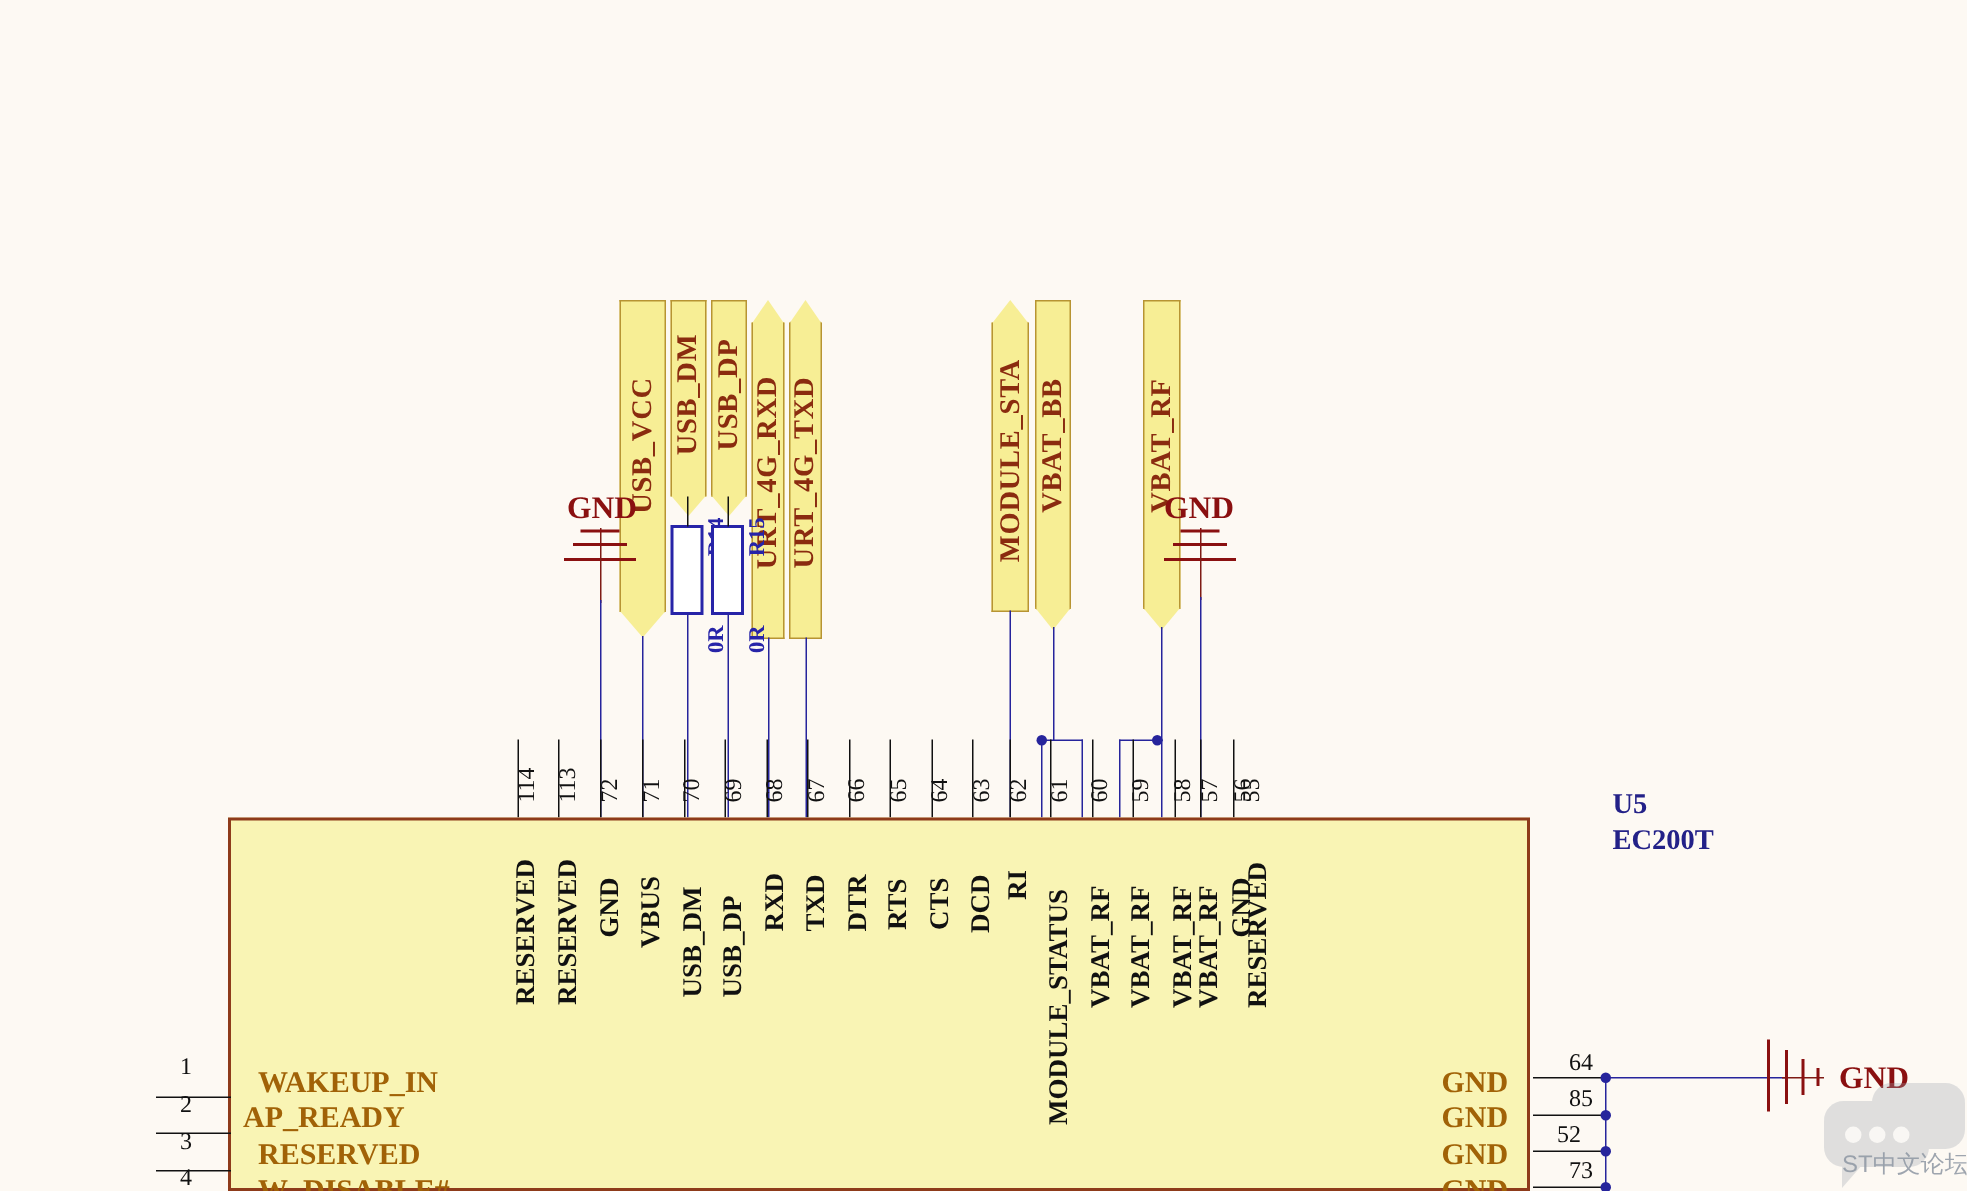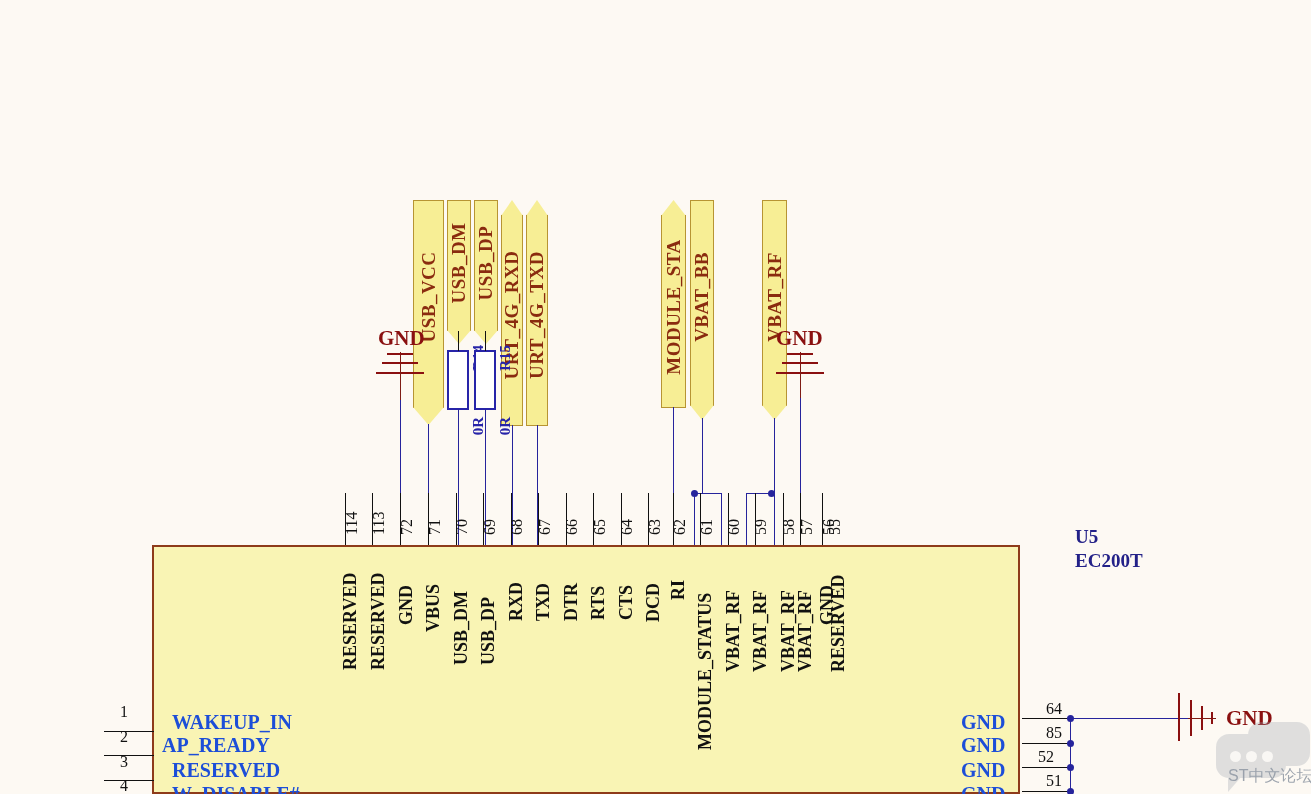--- a/index.html
+++ b/index.html
@@ -95,21 +95,21 @@
     font-size:16px;
     font-family:"Liberation Serif",serif;
     transform-origin:left top;
     transform:rotate(-90deg);
   }
   .pinnum-h{
     position:absolute;white-space:nowrap;color:#111;font-size:16px;
     font-family:"Liberation Serif",serif;
   }
   .pinlabel-h{
-    position:absolute;white-space:nowrap;color:#1d4ed8;font-size:20px;font-weight:bold;
+    position:absolute;white-space:nowrap;color:#a16207;font-size:20px;font-weight:bold;
     font-family:"Liberation Serif",serif;
   }
   #desig{
     position:absolute;color:#232188;font-size:19px;font-weight:bold;line-height:1.28;
     font-family:"Liberation Serif",serif;white-space:nowrap;
   }
   
   #wm{position:absolute;opacity:.30;}
   #wm .bubble{
     position:absolute;background:#9ba3ae;border-radius:13px;
@@ -299,21 +299,21 @@
   <div class="pinlabel-h" style="left:961px;top:783px;">GND</div>
 
   <div class="wire-blk-h" style="left:1022px;top:718px;width:48px;"></div>
   <div class="wire-blk-h" style="left:1022px;top:743px;width:48px;"></div>
   <div class="wire-blk-h" style="left:1022px;top:767px;width:48px;"></div>
   <div class="wire-blk-h" style="left:1022px;top:791px;width:48px;"></div>
 
   <div class="pinnum-h" style="left:1046px;top:700px;">64</div>
   <div class="pinnum-h" style="left:1046px;top:724px;">85</div>
   <div class="pinnum-h" style="left:1038px;top:748px;">52</div>
-  <div class="pinnum-h" style="left:1046px;top:772px;">51</div>
+  <div class="pinnum-h" style="left:1046px;top:772px;">73</div>
 
   <div class="wire-v" style="left:1070px;top:718px;height:76px;"></div>
   <div class="jdot" style="left:1067px;top:715px;"></div>
   <div class="jdot" style="left:1067px;top:740px;"></div>
   <div class="jdot" style="left:1067px;top:764px;"></div>
   <div class="jdot" style="left:1067px;top:788px;"></div>
 
   <div class="wire-h" style="left:1070px;top:718px;width:120px;"></div>
   <div class="wire-red-h" style="left:1188px;top:718px;width:28px;"></div>
 

